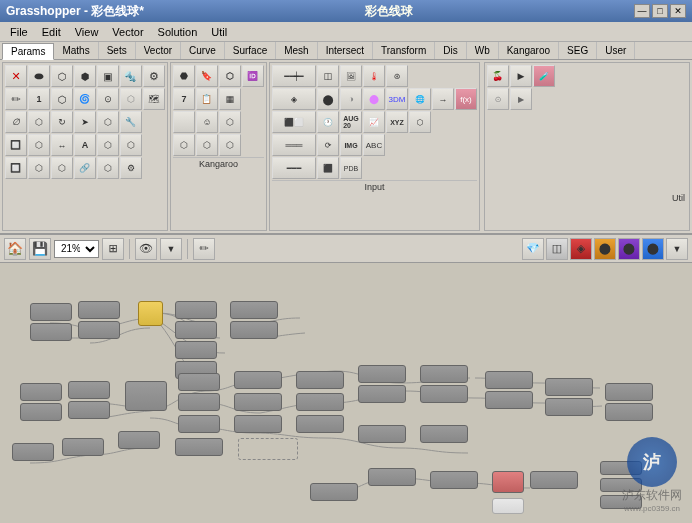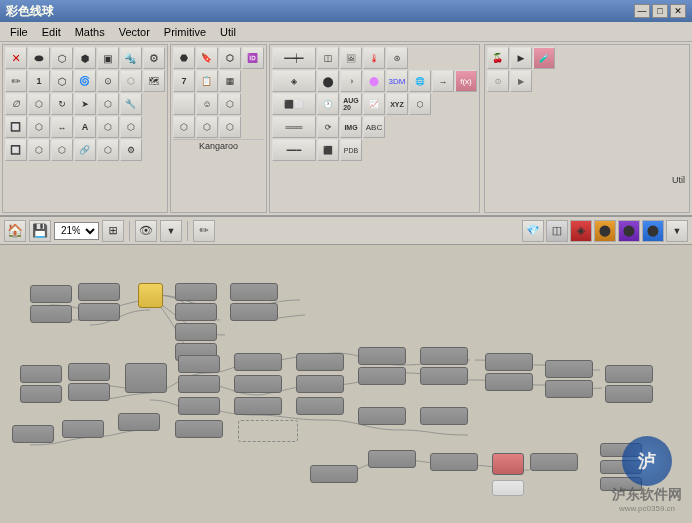--- a/index.html
+++ b/index.html
@@ -208,21 +208,21 @@
       align-items: center;
       opacity: 0.7;
     }
     #watermark .wm-logo {
       width: 50px; height: 50px;
       background: radial-gradient(circle, #1a5bb5, #0a3a8a);
       border-radius: 50%;
       display: flex; align-items: center; justify-content: center;
       color: white; font-size: 18px; font-weight: bold;
     }
-    #watermark .wm-text1 { font-size: 14px; color: #555; font-weight: bold; }
+    #watermark .wm-text1 { font-size: 12px; color: #555; font-weight: normal; }
     #watermark .wm-text2 { font-size: 8px; color: #666; }
 
     .main-container {
       display: flex;
       flex-direction: column;
       height: 523px;
     }
 
     #bottom-section {
       flex: 1;
@@ -255,37 +255,54 @@
       align-items: center;
     }
 
   </style>
 </head>
 <body>
 
 <div class="main-container">
 
   <div id="title-bar">
+    <span class="title-left">Grasshopper - 彩色线球*</span>
     <span class="title-right">彩色线球</span>
     <div class="window-controls">
       <div class="win-btn">—</div>
       <div class="win-btn">□</div>
       <div class="win-btn">✕</div>
     </div>
   </div>
 
   <div id="menu-bar">
     <div class="menu-item">File</div>
     <div class="menu-item">Edit</div>
-    <div class="menu-item">Maths</div>
+    <div class="menu-item">View</div>
     <div class="menu-item">Vector</div>
-    <div class="menu-item">Primitive</div>
+    <div class="menu-item">Solution</div>
     <div class="menu-item">Util</div>
   </div>
 
+  <div id="tab-bar">
+    <div class="tab-item active">Params</div>
+    <div class="tab-item">Maths</div>
+    <div class="tab-item">Sets</div>
+    <div class="tab-item">Vector</div>
+    <div class="tab-item">Curve</div>
+    <div class="tab-item">Surface</div>
+    <div class="tab-item">Mesh</div>
+    <div class="tab-item">Intersect</div>
+    <div class="tab-item">Transform</div>
+    <div class="tab-item">Dis</div>
+    <div class="tab-item">Wb</div>
+    <div class="tab-item">Kangaroo</div>
+    <div class="tab-item">SEG</div>
+    <div class="tab-item">User</div>
+  </div>
 
   <div id="toolbar-area">
     <div id="icon-panels">
 
       <div class="icon-panel panel-wrapper" style="flex:0 0 auto;">
         <div class="icon-row">
           <div class="icon-btn">
               <span style="color:#c00;font-size:11px;">✕</span>
             </div>
           <div class="icon-btn">
@@ -524,20 +541,21 @@
           <div class="icon-btn" style="width:44px;">
               <span style="font-size:8px;">━━━</span>
             </div>
           <div class="icon-btn">
               <span style="font-size:8px;">⬛</span>
             </div>
           <div class="icon-btn">
               <span style="font-size:7px;">PDB</span>
             </div>
         </div>
+        <div class="panel-label">Input</div>
       </div>
 
       <div class="icon-panel panel-wrapper util-panel" style="flex:1; min-width:80px; position:relative;">
         <div class="icon-row">
           <div class="icon-btn">
               <span style="font-size:9px;">🍒</span>
             </div>
           <div class="icon-btn">
               <span style="font-size:9px;">▶</span>
             </div>

